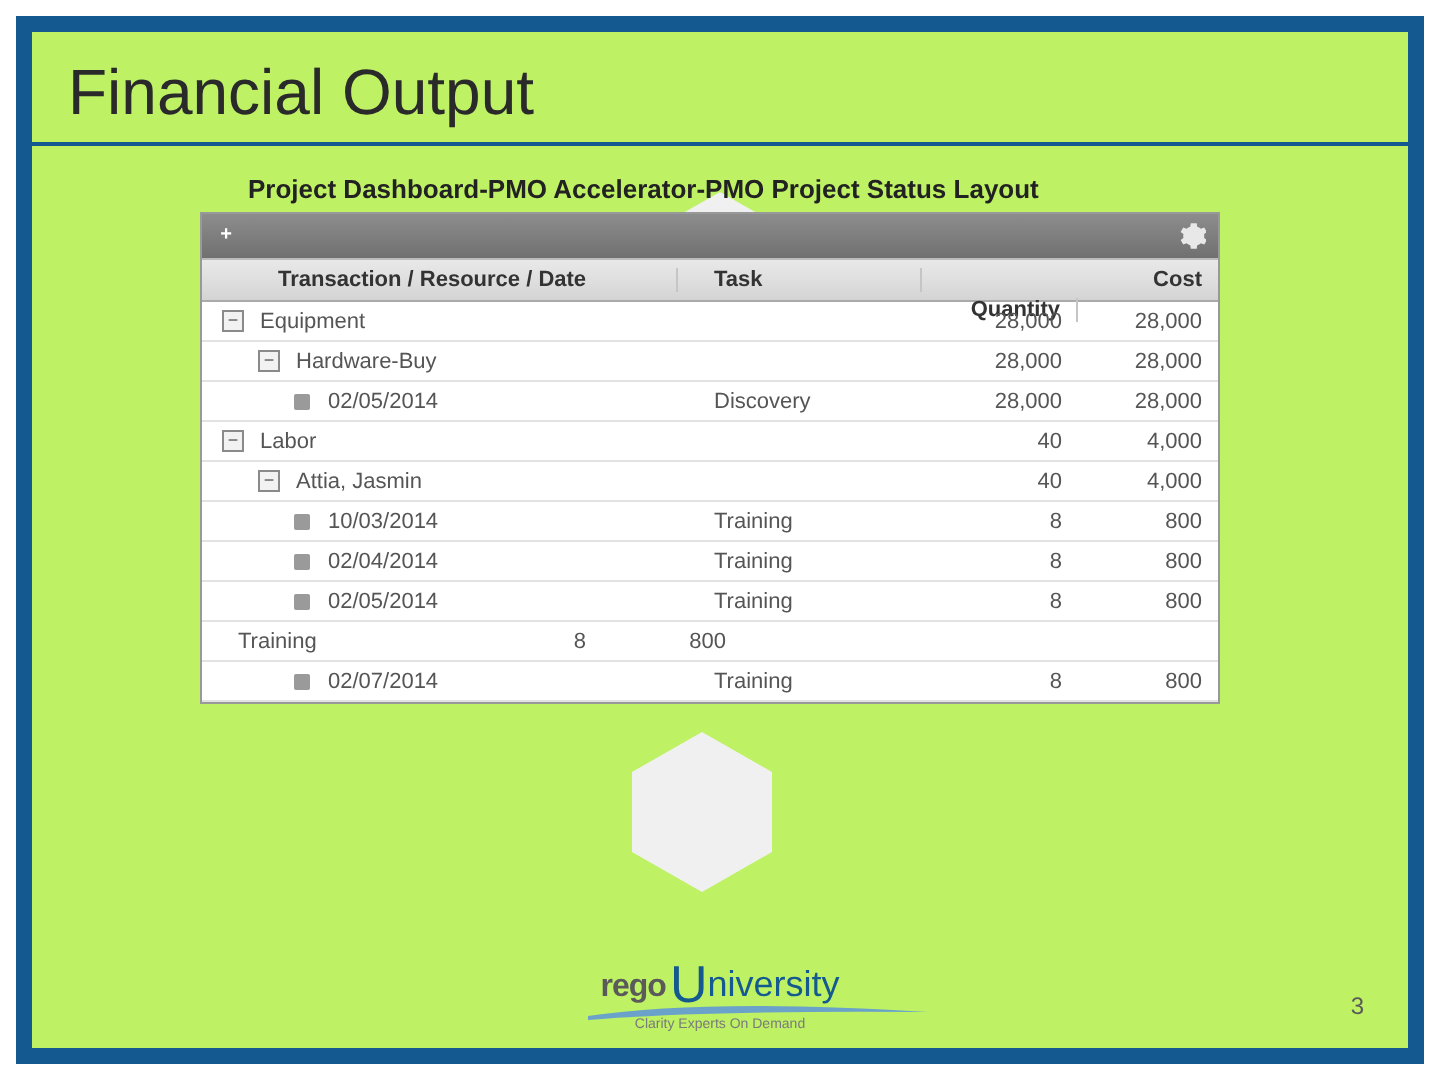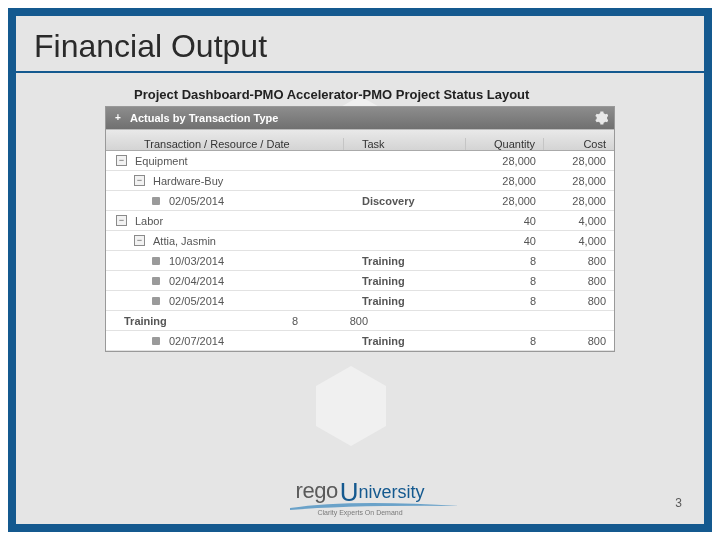--- a/index.html
+++ b/index.html
@@ -8,35 +8,35 @@
     height: 540px;
     font-family: Arial, Helvetica, sans-serif;
     background: #fff;
     position: relative;
     overflow: hidden;
   }
   .slide-frame {
     position: absolute;
     inset: 8px;
     border: 8px solid #14598f;
-    background: #e5e5e5;
+    background: #bef264;
   }
   .title {
     font-size: 32px;
     font-weight: 400;
     color: #2a2a2a;
     padding: 12px 18px 6px 18px;
   }
   .title-underline {
     height: 2px;
     background: #14598f;
     margin: 0 0 6px 0;
   }
   .content {
-    padding: 8px 18px 0 18px;
+    padding: 8px 18px 0 8px;
   }
   .hex-bg {
     position: absolute;
     left: 50%;
     transform: translateX(-50%);
     width: 260px;
     height: 330px;
     top: 80px;
     z-index: 0;
     pointer-events: none;
@@ -99,39 +99,39 @@
     width: 14px;
     height: 14px;
     display: inline-block;
   }
   .gear svg { display: block; }
   .colhead {
     display: flex;
     background: linear-gradient(#e9e9e9, #d4d4d4);
     border-top: 1px solid #bbb;
     border-bottom: 1px solid #aaa;
-    font-weight: 400;
+    font-weight: 700;
     color: #333;
     height: 22px;
-    align-items: flex-end;
+    align-items: center;
   }
   .colhead .c-name { flex: 1; padding-left: 38px; border-right: 1px solid #c5c5c5; }
   .colhead .c-sp { width: 6px; border-right: 1px solid #c5c5c5; }
   .colhead .c-task { width: 110px; padding-left: 6px; border-right: 1px solid #c5c5c5; }
   .colhead .c-qty  { width: 78px; text-align: right; padding-right: 8px; border-right: 1px solid #c5c5c5; margin-top: 29px; }
   .colhead .c-cost { width: 70px; text-align: right; padding-right: 8px; }
   .row {
     display: flex;
     align-items: center;
     height: 20px;
     border-bottom: 1px solid #e2e2e2;
     color: #555;
   }
   .row .c-name { flex: 1; display: flex; align-items: center; gap: 4px; }
-  .row .c-task { width: 110px; padding-left: 6px; font-weight: bold; }
+  .row .c-task { width: 110px; padding-left: 6px; }
   .row .c-qty  { width: 78px; text-align: right; padding-right: 8px; }
   .row .c-cost { width: 70px; text-align: right; padding-right: 8px; }
   .row .c-sp { width: 6px; }
   .ind { display: inline-block; }
   .toggle {
     width: 11px; height: 11px;
     border: 1px solid #8a8a8a;
     background: #f2f2f2;
     display: inline-flex;
     align-items: center;
@@ -156,22 +156,22 @@
     text-align: center;
     z-index: 2;
   }
   .logo {
     display: inline-flex;
     align-items: baseline;
     gap: 2px;
     position: relative;
   }
   .logo .rego {
-    font-size: 22px;
-    font-weight: 400;
+    font-size: 16px;
+    font-weight: 700;
     color: #5a5a5a;
     letter-spacing: -0.5px;
   }
   .logo .uni {
     font-size: 18px;
     color: #14598f;
     font-weight: 400;
   }
   .logo .uni .big {
     font-size: 26px;
@@ -214,21 +214,20 @@
       <div class="hex h3 outline"></div>
       <div class="hex h4"></div>
     </div>
 
     <div class="subtitle">Project Dashboard-PMO Accelerator-PMO Project Status Layout</div>
 
     <div class="widget">
       <div class="widget-header">
         <div class="left">
           <span class="icon-box">+</span>
-          <span>Actuals by Transaction Type</span>
         </div>
         <span class="gear">
           <svg viewBox="0 0 16 16" fill="#e8e8e8">
               <path d="M8 5a3 3 0 100 6 3 3 0 000-6zm7 3a7 7 0 00-.1-1.1l1.6-1.2-1.5-2.6-1.9.7A7 7 0 0011 2.7l-.3-2H7.3l-.3 2a7 7 0 00-2.1 1.1l-1.9-.7L1.5 5.7l1.6 1.2A7 7 0 003 8c0 .4 0 .7.1 1.1L1.5 10.3l1.5 2.6 1.9-.7c.6.5 1.4.9 2.1 1.1l.3 2h3.4l.3-2c.8-.2 1.5-.6 2.1-1.1l1.9.7 1.5-2.6-1.6-1.2c.1-.4.1-.7.1-1.1z"></path>
             </svg>
         </span>
       </div>
 
       <div class="colhead">
         <div class="c-name">Transaction / Resource / Date</div>

